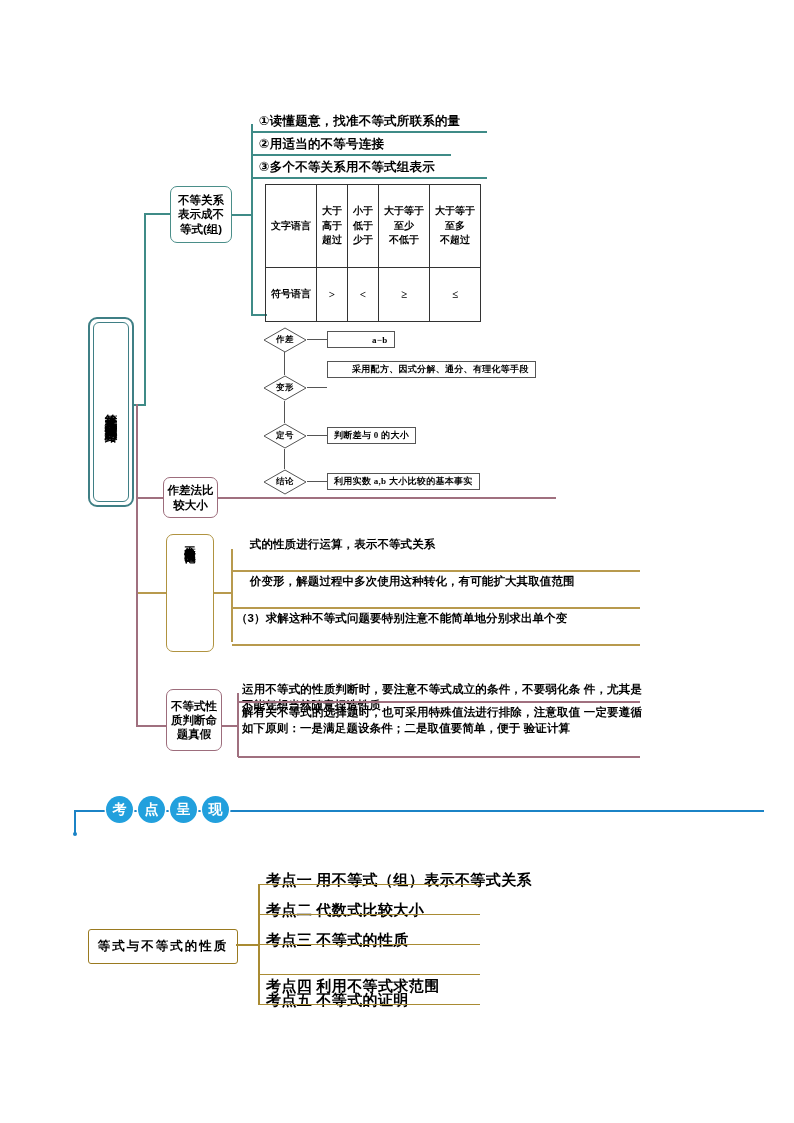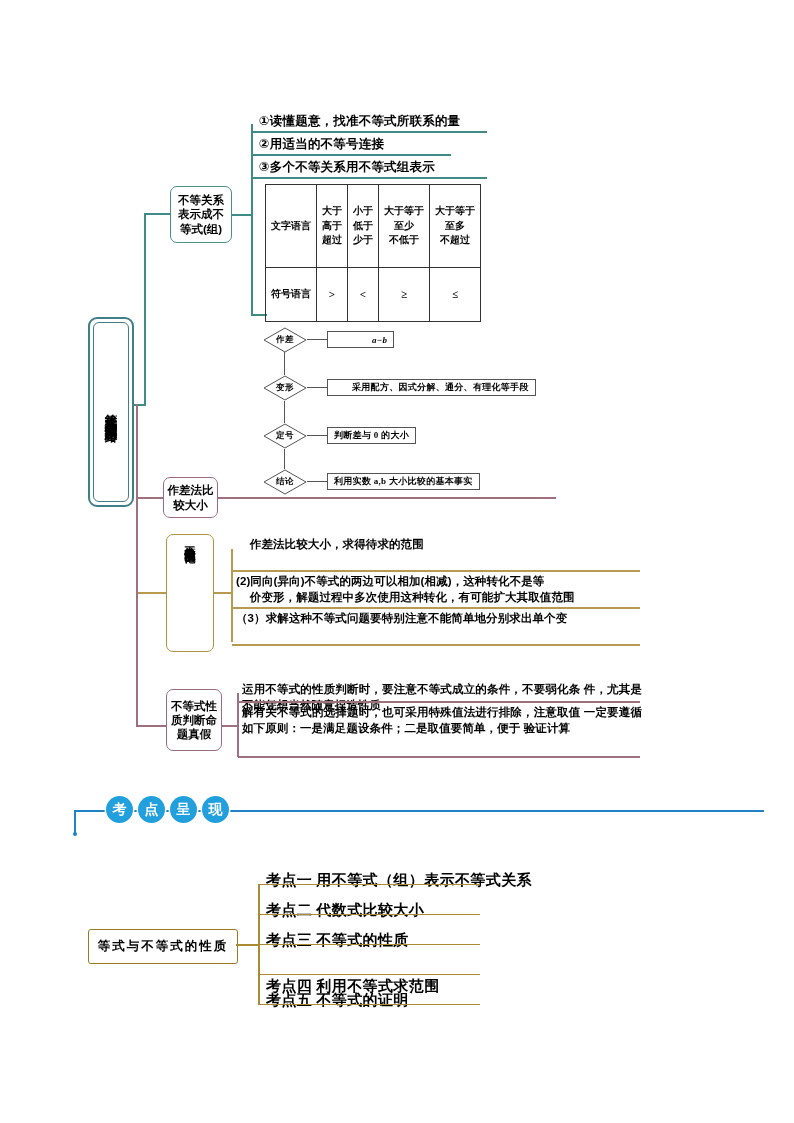--- a/index.html
+++ b/index.html
@@ -241,44 +241,43 @@
 
     <div class="farrow" style="left:29px;top:27px;width:1.2px;height:23px;"></div>
     <div class="farrow" style="left:29px;top:76px;width:1.2px;height:22px;"></div>
     <div class="farrow" style="left:29px;top:124px;width:1.2px;height:20px;"></div>
 
     <div class="farrow" style="left:52px;top:14px;width:20px;height:1.2px;"></div>
     <div class="farrow" style="left:52px;top:62px;width:20px;height:1.2px;"></div>
     <div class="farrow" style="left:52px;top:110px;width:20px;height:1.2px;"></div>
     <div class="farrow" style="left:52px;top:156px;width:20px;height:1.2px;"></div>
 
-    <div class="fbox" style="left:72px;top:6px;height:17px;font-style:italic;padding-left:44px;">a−b</div>
-    <div class="fbox" style="left:72px;top:54px;height:17px;padding-left:24px;">采用配方、因式分解、通分、有理化等手段</div>
+    <div class="fbox" style="left:72px;top:6px;height:17px;padding-left:44px;">a−b</div>
+    <div class="fbox" style="left:72px;top:36px;height:17px;padding-left:24px;">采用配方、因式分解、通分、有理化等手段</div>
     <div class="fbox" style="left:72px;top:102px;height:17px;">判断差与 0 的大小</div>
     <div class="fbox" style="left:72px;top:148px;height:17px;">利用实数 a,b 大小比较的基本事实</div>
   </div>
 
   <div class="bx mauve-b" id="b2">
     <span>作差法比较大小</span>
   </div>
   <div class="ln mauve abs" style="left:218px;top:497px;width:338px;height:1.8px;"></div>
 
   <div class="bx gold-b" id="b3">
     <span class="vcols">不等式的性质求取值范围</span>
   </div>
   <div class="ln gold abs" style="left:214px;top:592px;width:18px;height:1.8px;"></div>
   <div class="ln gold abs" style="left:231px;top:549px;width:1.8px;height:93px;"></div>
 
   <div class="para abs" style="left:236px;top:536px;width:404px;">
-    <span class="ind">作差法比较大小，求得待求的范围</span>
+    <span class="ind">式的性质进行运算，表示不等式关系</span>
   </div>
   <div class="ln gold abs" style="left:232px;top:570px;width:408px;height:1.5px;"></div>
 
   <div class="para abs" style="left:236px;top:573px;width:404px;">
-    <span>(2)同向(异向)不等式的两边可以相加(相减)，这种转化不是等</span>
     <span class="ind">价变形，解题过程中多次使用这种转化，有可能扩大其取值范围</span>
   </div>
   <div class="ln gold abs" style="left:232px;top:607px;width:408px;height:1.5px;"></div>
 
   <div class="para abs" style="left:236px;top:610px;width:404px;">
     <span>（3）求解这种不等式问题要特别注意不能简单地分别求出单个变</span>
   </div>
   <div class="ln gold abs" style="left:232px;top:644px;width:408px;height:1.5px;"></div>
 
   <div class="bx mauve-b" id="b4">

